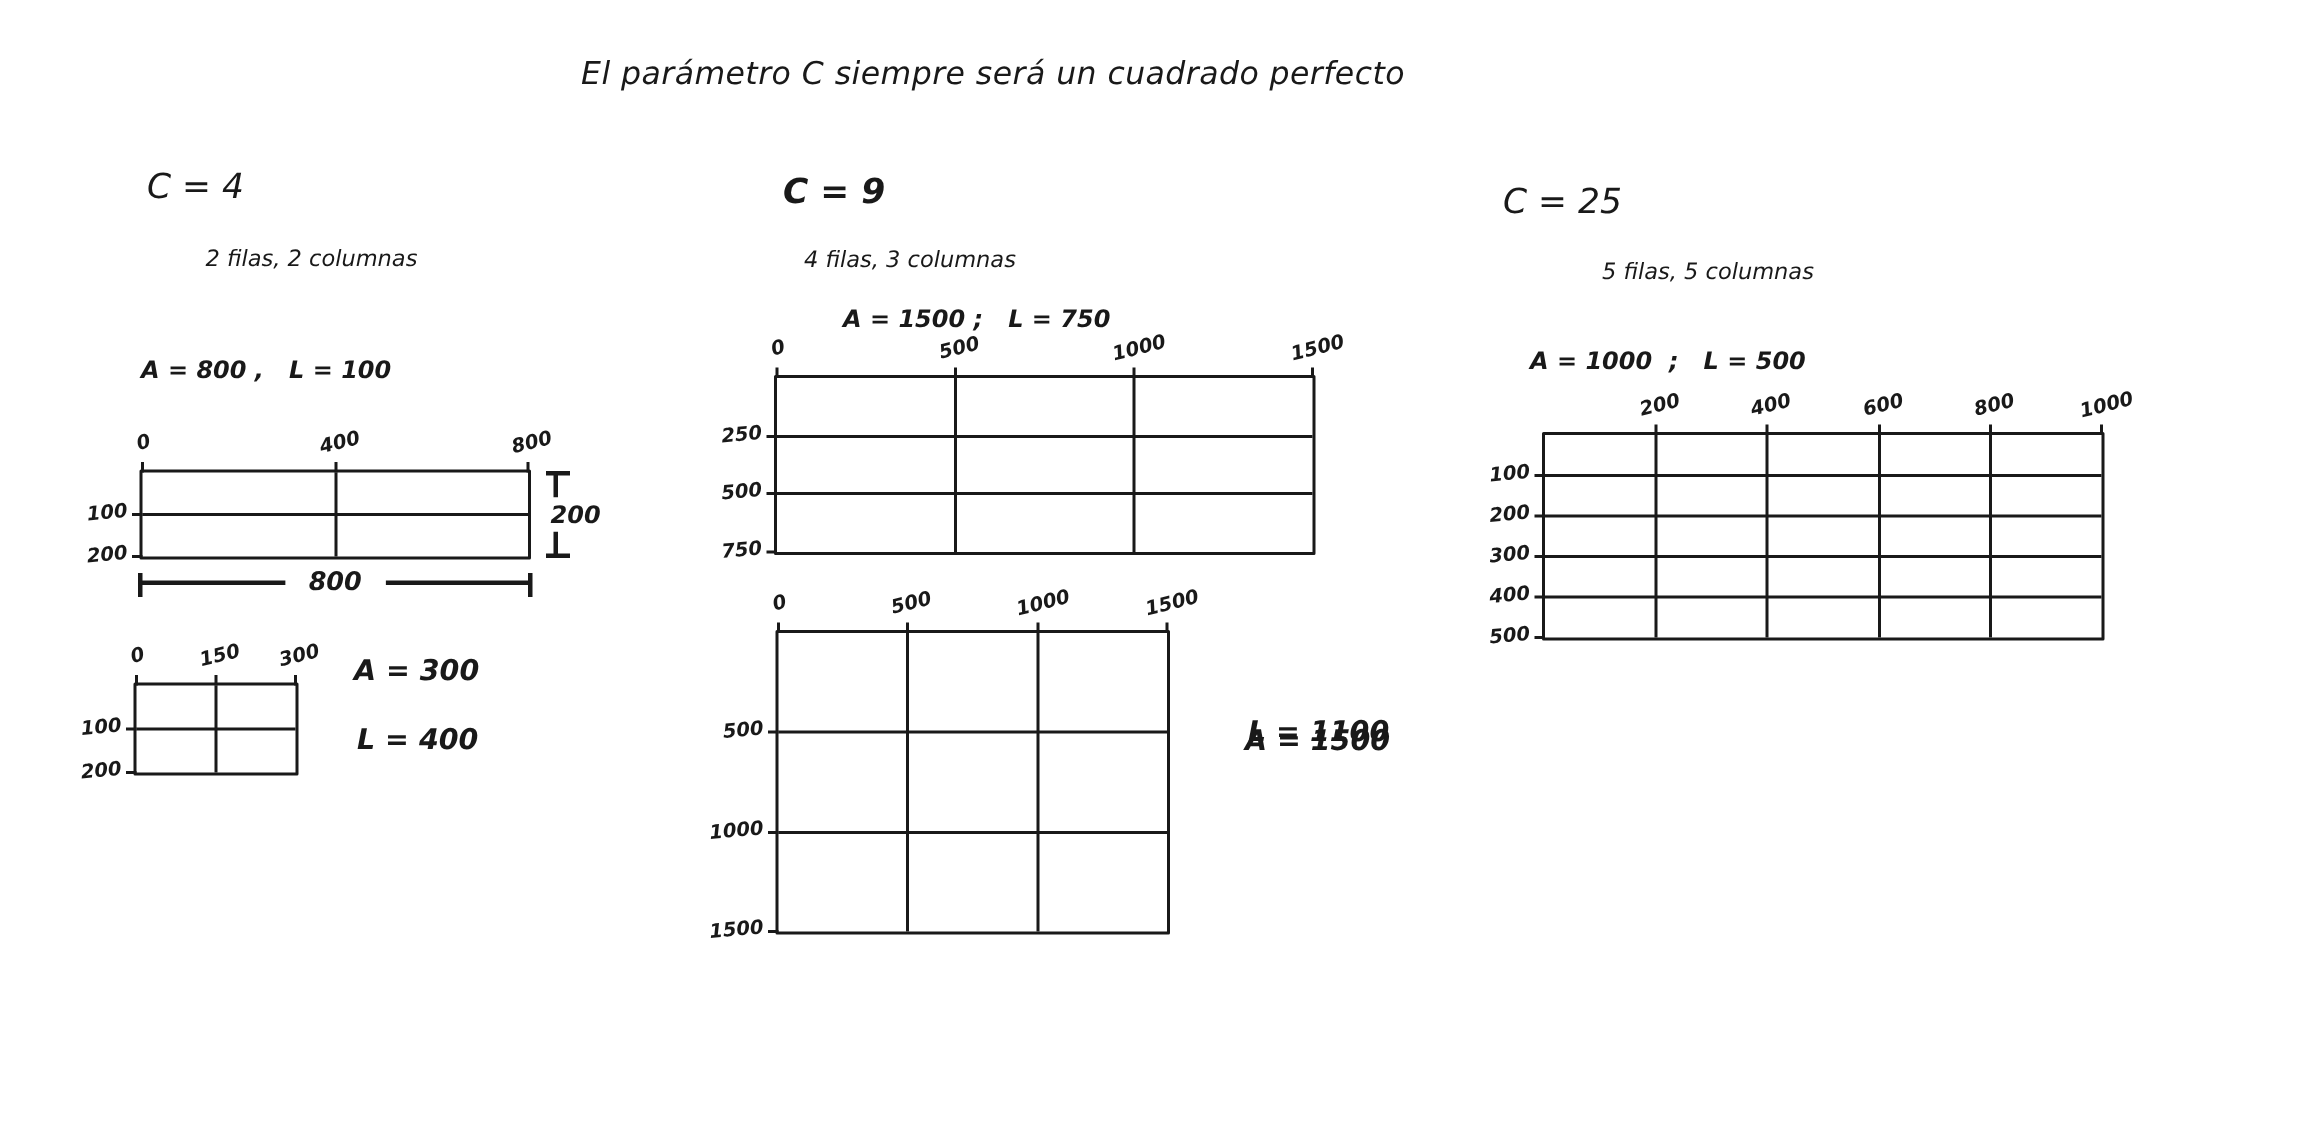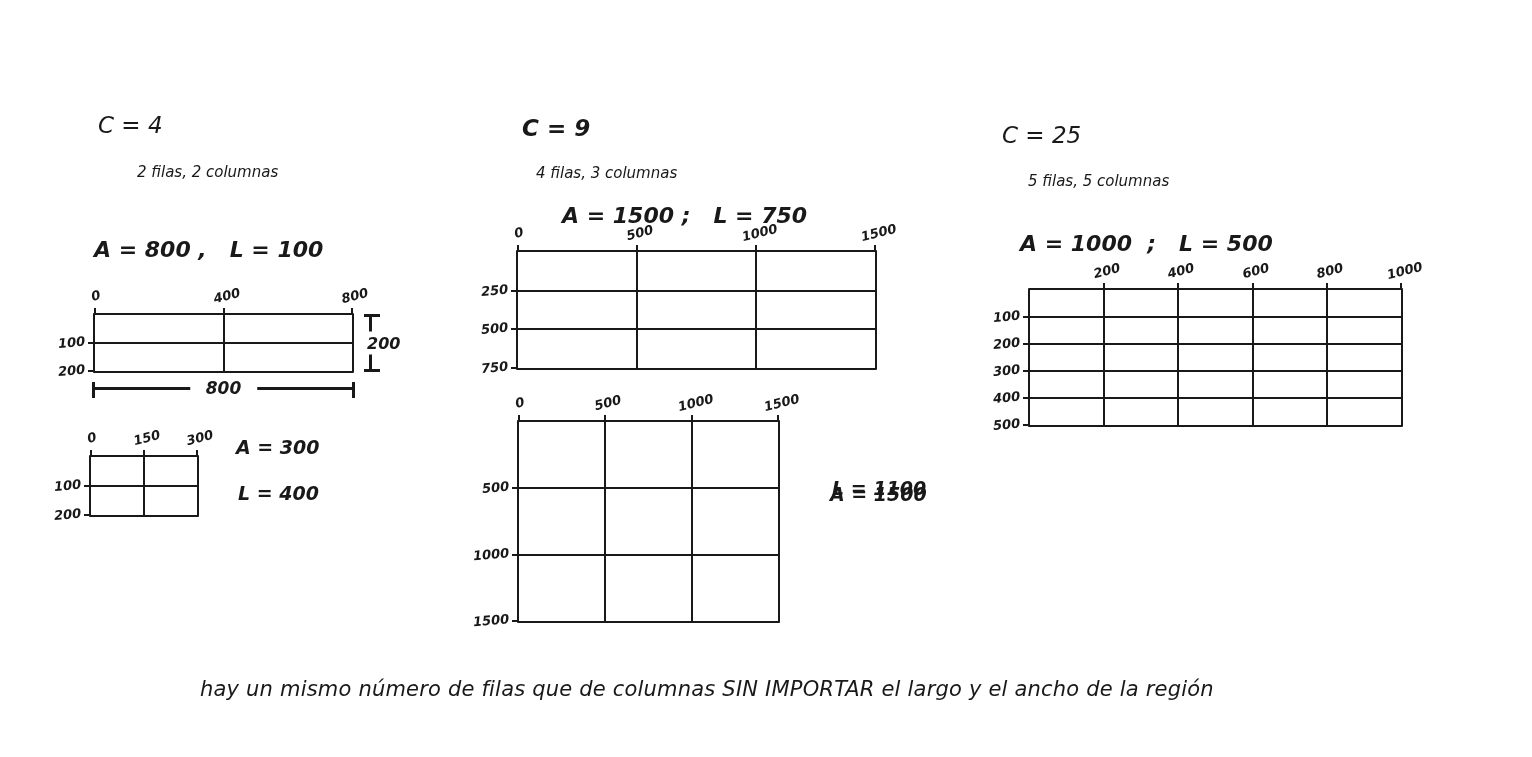--- a/index.html
+++ b/index.html
@@ -10,21 +10,21 @@
     background: #ffffff;
     font-family: "DejaVu Sans", sans-serif;
     font-style: italic;
     color: #191919;
     overflow: hidden;
   }
   .abs { position: absolute; white-space: pre; }
   .title { font-size: 21px; letter-spacing: 0.3px; }
   .c-label { font-size: 23px; }
   .dims-label { font-size: 15px; }
-  .params-label { font-size: 22px; font-weight: 700; }
+  .params-label { font-size: 16px; font-weight: 700; }
   .annot { font-size: 19px; font-weight: 700; }
   .footer-line { font-size: 21px; letter-spacing: 0.2px; }
 
   
   .grid-wrap { position: absolute; }
   .grid-box {
     position: absolute; left: 0; top: 0; right: 0; bottom: 0;
     border: 2px solid #191919; border-radius: 1px;
   }
   .gline-v { position: absolute; top: 0; bottom: 0; width: 2px; margin-left: -1px; background: #191919; }
@@ -55,20 +55,21 @@
   .v-brace-label {
     position: absolute; left: -6px; top: 50%; transform: translateY(-50%);
     background: #ffffff; padding: 2px 1px; font-size: 16px; font-weight: 700;
   }
 </style>
 </head>
 <body>
 
 <div class="canvas">
 
+  <div class="abs title" style="left:0; top:37px; width:1324px; text-align:center;">El parámetro C siempre será un cuadrado perfecto</div>
 
   <div class="abs c-label" style="left:98px; top:112px;">C = 4</div>
   <div class="abs dims-label" style="left:137px; top:163px;">2 filas, 2 columnas</div>
   <div class="abs params-label" style="left:94px; top:237px;">A = 800 ,   L = 100</div>
 
   <div class="grid-wrap" style="left:93px; top:313px; width:261px; height:60px;">
     <div class="v-brace" style="left:calc(100% + 15px); top:2px; height:calc(100% - 4px);">
       <span class="v-brace-label">200</span>
     </div>
     <div class="h-brace" style="left:0; width:100%; top:calc(100% + 14px);">
@@ -155,21 +156,21 @@
         <div class="tick-left" style="top: 66.6667%;"></div>
         <div class="lab lab-left" style="top: 66.6667%;">1000</div>
         <div class="tick-left" style="top: 100%;"></div>
         <div class="lab lab-left" style="top: 100%;">1500</div>
       </div>
     </div>
   <div class="abs annot" style="left:830px; top:442px;margin-top:41px;">A = 1500</div>
   <div class="abs annot" style="left:832px; top:477px;">L = 1100</div>
 
   <div class="abs c-label" style="left:1002px; top:122px;">C = 25</div>
-  <div class="abs dims-label" style="left:1028px; top:172px;">5 filas, 5 columnas</div>
+  <div class="abs dims-label" style="left:1068px; top:172px;">5 filas, 5 columnas</div>
   <div class="abs params-label" style="left:1020px; top:231px;">A = 1000  ;   L = 500</div>
 
   <div class="grid-wrap" style="left:1028px; top:288px; width:375px; height:139px;">
       <div class="grid-box">
         <div class="gline-v" style="left: 20%;"></div>
         <div class="gline-v" style="left: 40%;"></div>
         <div class="gline-v" style="left: 60%;"></div>
         <div class="gline-v" style="left: 80%;"></div>
         <div class="gline-h" style="top: 20%;"></div>
         <div class="gline-h" style="top: 40%;"></div>
@@ -191,15 +192,14 @@
         <div class="lab lab-left" style="top: 40%;">200</div>
         <div class="tick-left" style="top: 60%;"></div>
         <div class="lab lab-left" style="top: 60%;">300</div>
         <div class="tick-left" style="top: 80%;"></div>
         <div class="lab lab-left" style="top: 80%;">400</div>
         <div class="tick-left" style="top: 100%;"></div>
         <div class="lab lab-left" style="top: 100%;">500</div>
       </div>
     </div>
 
-  <div class="abs footer-line" style="left:200px; top:677px;">hay un mismo número de filas que de columnas SIN IMPORTAR el largo y el ancho de la región</div>
 
 </div>
 
 </body></html>

